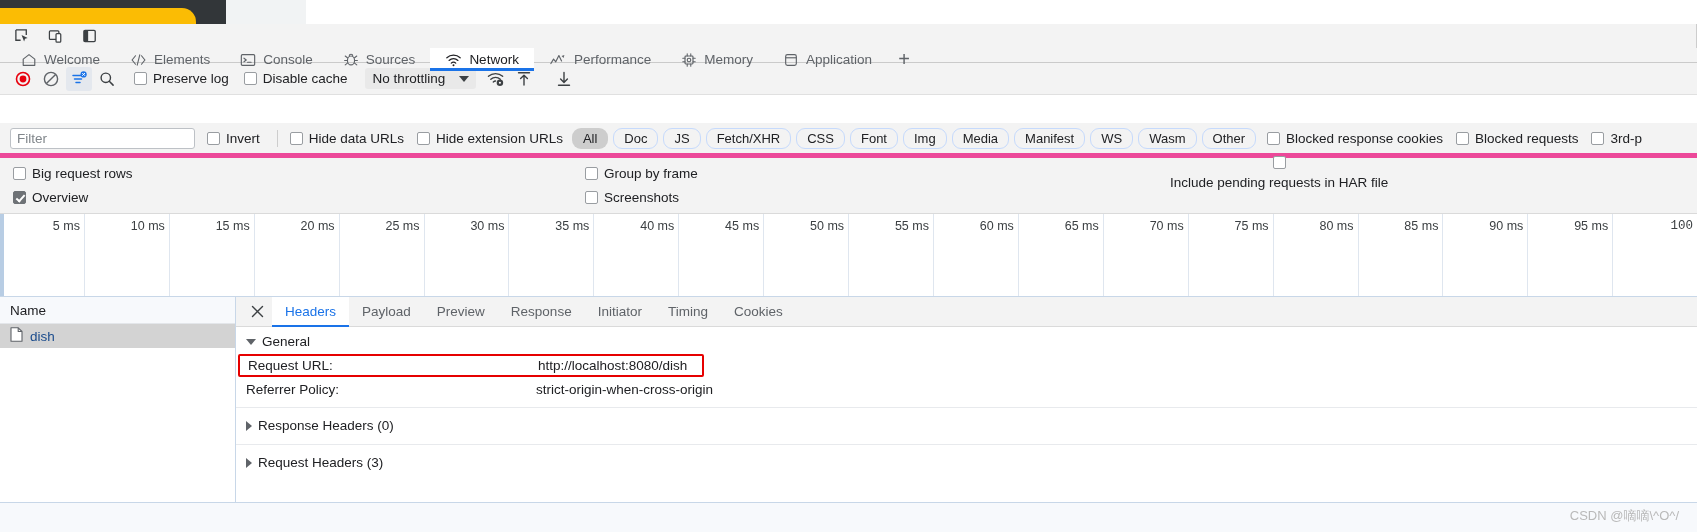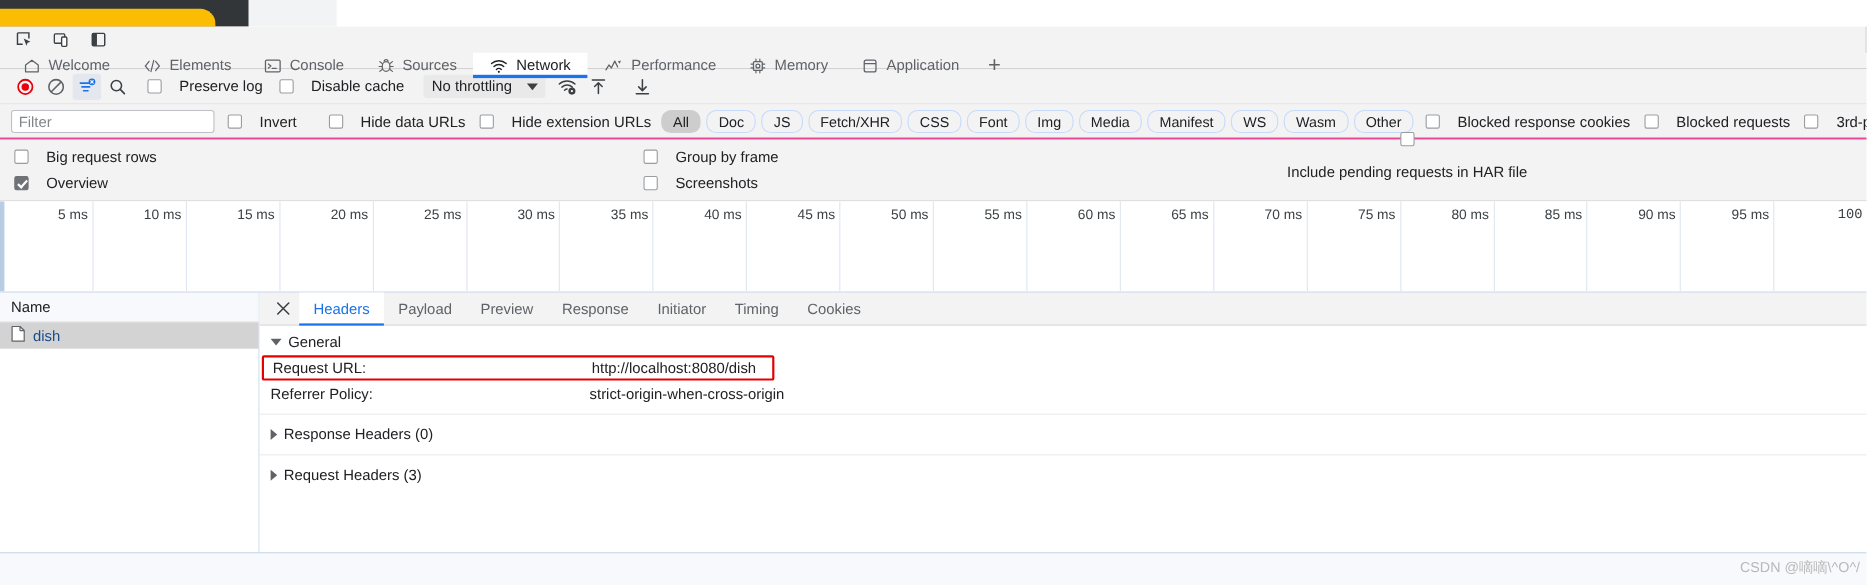--- a/index.html
+++ b/index.html
@@ -122,21 +122,21 @@
   .tb-btn {
     width: 26px; height: 24px;
     display: flex; align-items: center; justify-content: center;
     border-radius: 3px;
     cursor: pointer;
   }
   .tb-btn.toggled { background: #e4e8ee; }
   .cb-wrap {
     display: flex;
     align-items: center;
-    gap: 16px;
+    gap: 6px;
     margin: 0 9px 0 4px;
     cursor: pointer;
     white-space: nowrap;
     text-align: right;
   }
   .cbox {
     width: 13px; height: 13px;
     border: 1px solid #999da1;
     border-radius: 2px;
     background: #fff;
@@ -176,22 +176,23 @@
     border-top: 6px solid #3c4043;
   }
 
   
   .filter-row {
     display: flex;
     align-items: center;
     height: 30px;
     padding: 0 8px 0 10px;
     background: #f3f3f3;
-    border-bottom: 2px solid #ec4899;
+    border-bottom: 5px solid #ec4899;
     gap: 0;
+    margin-top: 28px;
   }
   .filter-input {
     width: 185px;
     height: 21px;
     border: 1px solid #bdc1c6;
     border-radius: 3px;
     background: #fff;
     font-family: inherit;
     font-size: 13.5px;
     padding: 0 6px;
@@ -406,21 +407,21 @@
   
   .bottom-bar {
     position: absolute;
     left: 0; right: 0; bottom: 0;
     height: 29px;
     background: #f7f9fc;
     border-top: 1px solid #c8d7e8;
   }
   .watermark {
     position: absolute;
-    right: 6px;
+    right: 18px;
     bottom: 7px;
     font-size: 13px;
     color: #b9b9b9;
     white-space: nowrap;
   }
 </style>
 </head>
 <body>
 
 <div class="browser-strip">

